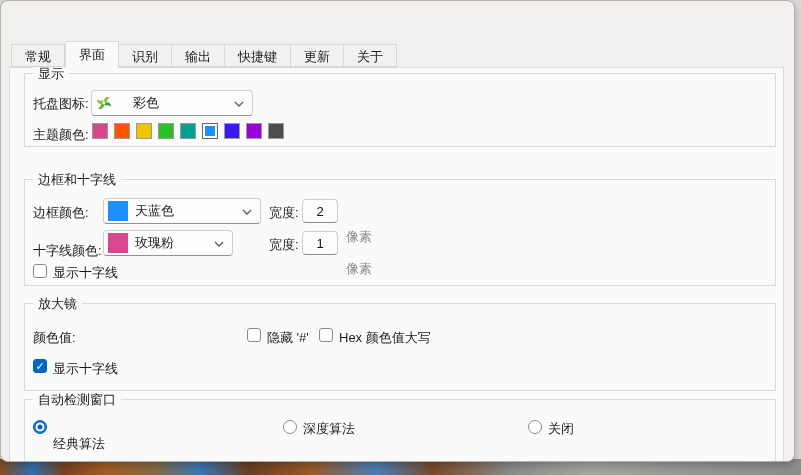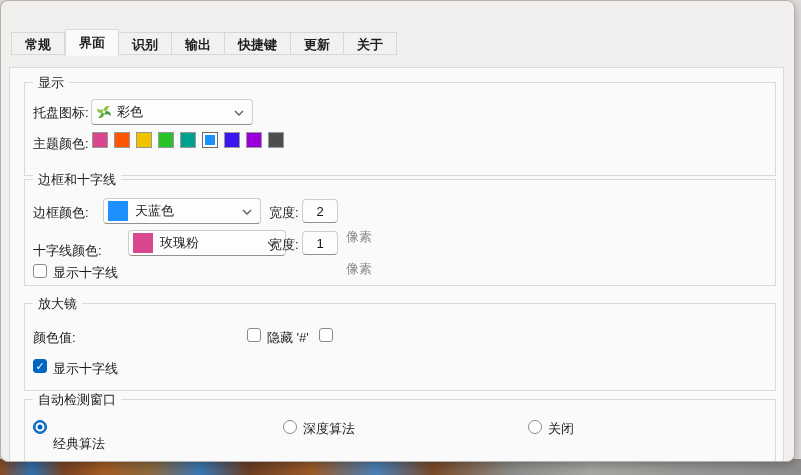--- a/index.html
+++ b/index.html
@@ -35,22 +35,22 @@
   }
   .app-icon { width: 18px; height: 18px; margin-left: 15px; }
   .title-text { margin-left: 9px; font-size: 13px; color: #141414; }
   .close-btn {
     position: absolute; right: 0; top: 0; width: 46px; height: 32px;
     display: flex; align-items: center; justify-content: center;
     cursor: default;
   }
   
   .tabs {
-    position: absolute; left: 10px; top: 28px;
-    display: flex; align-items: flex-end; z-index: 3; font-weight: bold;
+    position: absolute; left: 10px; top: 40px;
+    display: flex; align-items: flex-end; z-index: 3;
   }
   .tab {
     height: 23px; padding: 0 13px; line-height: 23px;
     background: #f3f1f0;
     border: 1px solid #d9d7d5; border-left-width: 0;
     font-size: 13px; color: #1c1c1c; white-space: nowrap;
   }
   .tab:first-child { border-left-width: 1px; }
   .tab.active {
     height: 27px; line-height: 26px;
@@ -127,33 +127,33 @@
     <div class="tab active">界面</div>
     <div class="tab">识别</div>
     <div class="tab">输出</div>
     <div class="tab">快捷键</div>
     <div class="tab">更新</div>
     <div class="tab">关于</div>
   </div>
 
   <div class="panel">
 
-    <div class="group" style="top:14px; height:94px;">
+    <div class="group" style="top:5px; height:74px;">
       <span class="group-legend">显示</span>
 
       <span class="lbl" style="left:8px; top:21px;">托盘图标:</span>
       <div class="combo" style="left:66px; top:16px; width:162px;">
         <svg width="16" height="16" viewBox="0 0 24 24">
           <path d="M12 12 C 11 5 15 1.5 21 3.5 C 17.5 5.5 16.5 8.5 16 12 Z" fill="#8bc43f"></path>
           <path d="M12 12 C 18.2 8.9 22.6 11.5 22.4 17.8 C 19.5 14.9 16.4 14.8 13 16 Z" fill="#3f9b3a"></path>
           <path d="M12 12 C 13 19 9 22.5 3 20.5 C 6.5 18.5 7.5 15.5 8 12 Z" fill="#5cb53a"></path>
           <path d="M12 12 C 5.8 15.1 1.4 12.5 1.6 6.2 C 4.5 9.1 7.6 9.2 11 8 Z" fill="#8bc43f"></path>
           <circle cx="12" cy="12" r="2.2" fill="#ffffff"></circle>
         </svg>
-        <span class="ctext" style="margin-left:5px;">彩色</span>
+        <span class="ctext" style="margin-left:21px;">彩色</span>
         <svg class="chev" width="12" height="12" viewBox="0 0 12 12">
           <path d="M2 4 L6 8 L10 4" stroke="#5a5a5a" stroke-width="1.3" fill="none"></path>
         </svg>
       </div>
 
       <span class="lbl" style="left:8px; top:52px;">主题颜色:</span>
       <div class="swatches" style="left:67px; top:49px;">
         <div class="swatch" style="background-color: rgb(216, 71, 141);"></div>
         <div class="swatch" style="background-color: rgb(255, 85, 0);"></div>
         <div class="swatch" style="background-color: rgb(240, 196, 0);"></div>
@@ -175,21 +175,21 @@
         <span class="ctext">天蓝色</span>
         <svg class="chev" width="12" height="12" viewBox="0 0 12 12">
           <path d="M2 4 L6 8 L10 4" stroke="#5a5a5a" stroke-width="1.3" fill="none"></path>
         </svg>
       </div>
       <span class="lbl" style="left:244px; top:24px;">宽度:</span>
       <input class="numbox" style="left: 277px; top: 19px;" value="2">
       <span class="lbl gray" style="left:321px; top:24px;">像素</span>
 
       <span class="lbl" style="left:8px; top:62px;">十字线颜色:</span>
-      <div class="combo" style="left:78px; top:50px; width:158px;margin-left:25px;">
+      <div class="combo" style="left:78px; top:50px; width:130px;">
         <span class="cswatch" style="background-color: rgb(217, 72, 142);"></span>
         <span class="ctext">玫瑰粉</span>
         <svg class="chev" width="12" height="12" viewBox="0 0 12 12">
           <path d="M2 4 L6 8 L10 4" stroke="#5a5a5a" stroke-width="1.3" fill="none"></path>
         </svg>
       </div>
       <span class="lbl" style="left:244px; top:56px;">宽度:</span>
       <input class="numbox" style="left: 277px; top: 51px;" value="1">
       <span class="lbl gray" style="left:321px; top:56px;">像素</span>
 
@@ -199,20 +199,21 @@
 
     <div class="group" style="top:235px; height:88px;">
       <span class="group-legend">放大镜</span>
 
       <span class="lbl" style="left:8px; top:25px;">颜色值:</span>
 
       <div class="checkbox" style="left:222px; top:24px;"></div>
       <span class="lbl" style="left:242px; top:25px;">隐藏 '#'</span>
 
       <div class="checkbox" style="left:294px; top:24px;"></div>
+      <span class="lbl" style="left:314px; top:25px;">Hex 颜色值大写</span>
 
       <div class="checkbox checked" style="left:8px; top:55px;">✓</div>
       <span class="lbl" style="left:28px; top:56px;">显示十字线</span>
     </div>
 
     <div class="group" style="top:331px; height:70px;">
       <span class="group-legend">自动检测窗口</span>
 
       <div class="radio selected" style="left:8px; top:20px;"></div>
       <span class="lbl" style="left:28px; top:35px;">经典算法</span>

